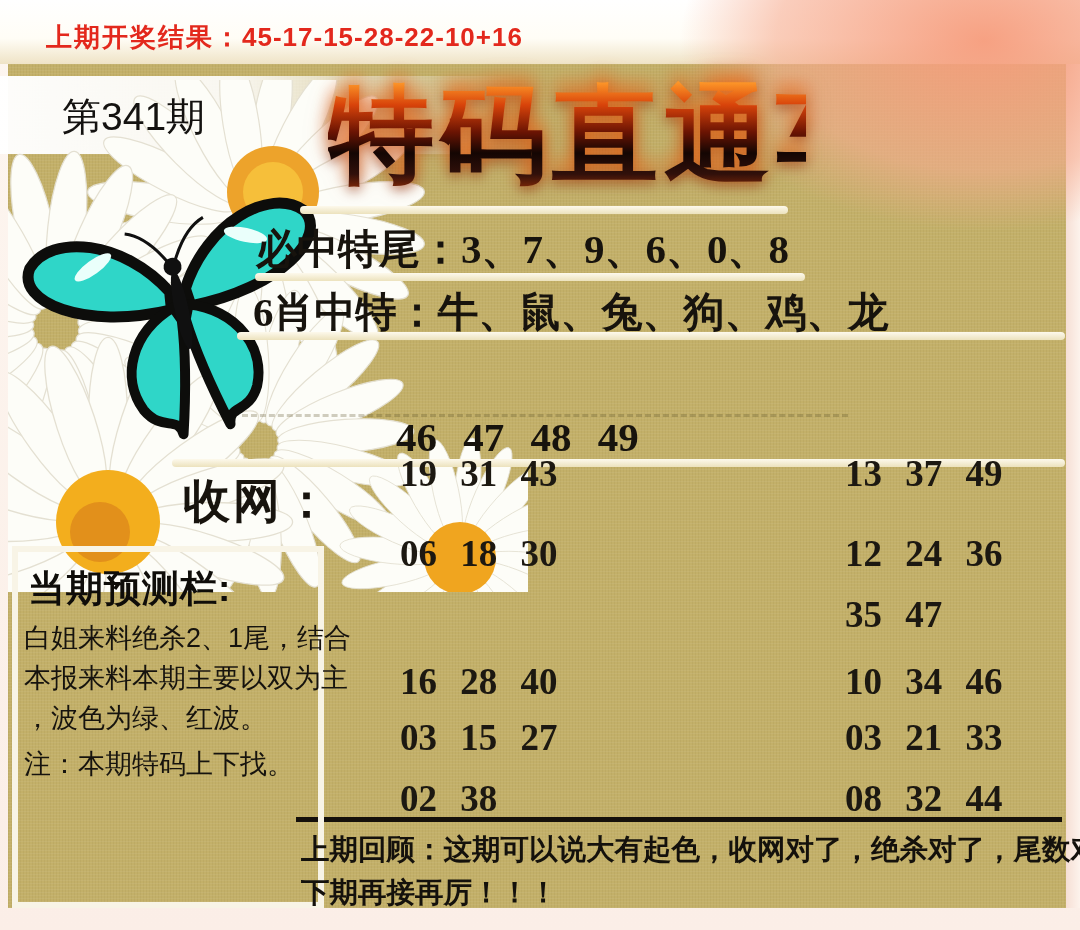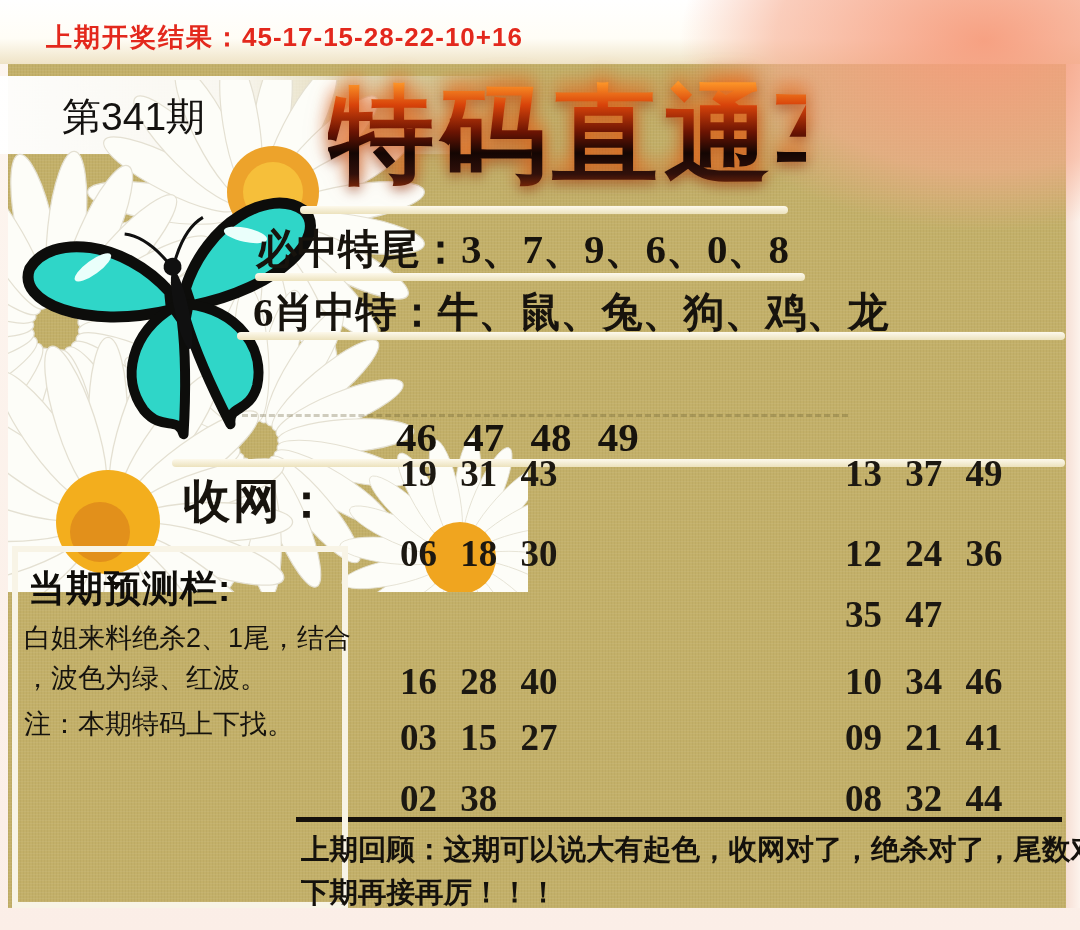--- a/index.html
+++ b/index.html
@@ -67,21 +67,21 @@
 
   
   .net-label{position:absolute;left:183px;top:470px;font-size:47px;font-weight:bold;
     color:#17130d;letter-spacing:3px;z-index:7;}
   .netrow{position:absolute;font-family:"Liberation Serif","DejaVu Serif",serif;font-weight:600;
     font-size:37px;color:#1c1811;word-spacing:14px;white-space:nowrap;z-index:7;}
   .col-l{left:400px;} .col-r{left:845px;}
   .r0{top:452px;} .r1{top:532px;} .r2{top:593px;} .r3{top:660px;text-align:center;} .r4{top:716px;} .r5{top:777px;}
 
   
-  .pred-box{position:absolute;left:12px;top:546px;width:336px;height:362px;
+  .pred-box{position:absolute;left:12px;top:546px;width:312px;height:362px;
     border:6px solid #f8f4e6;box-sizing:border-box;z-index:7;}
   .pred-title{font-size:37px;font-weight:bold;color:#0f0d09;letter-spacing:1px;
     margin:12px 0 4px 10px;}
   .pred-line{font-size:27px;color:#16130e;line-height:40px;margin-left:6px;white-space:nowrap;}
   .pred-line.note{margin-top:6px;}
 
   
   .review{position:absolute;left:301px;top:828px;width:764px;font-size:28.5px;
     color:#14110c;line-height:43px;z-index:7;font-weight:bold;white-space:nowrap;}
 
@@ -181,26 +181,27 @@
   <div class="netrow col-l r0">19 31 43</div>
   <div class="netrow col-l r1">06 18 30</div>
   <div class="netrow col-l r2"></div>
   <div class="netrow col-l r3">16 28 40</div>
   <div class="netrow col-l r4">03 15 27</div>
   <div class="netrow col-l r5">02 38</div>
   <div class="netrow col-r r0">13 37 49</div>
   <div class="netrow col-r r1">12 24 36</div>
   <div class="netrow col-r r2">35 47</div>
   <div class="netrow col-r r3">10 34 46</div>
-  <div class="netrow col-r r4">09 21 41</div>
+  <div class="netrow col-r r4">03 21 33</div>
   <div class="netrow col-r r5">08 32 44</div>
 
   <div class="pred-box">
     <div class="pred-title">当期预测栏:</div>
     <div class="pred-line">白姐来料绝杀2、1尾，结合</div>
+    <div class="pred-line">本报来料本期主要以双为主</div>
     <div class="pred-line">，波色为绿、红波。</div>
     <div class="pred-line note">注：本期特码上下找。</div>
   </div>
 
   <div class="review">
     <div>上期回顾：这期可以说大有起色，收网对了，绝杀对了，尾数对了，</div>
     <div>下期再接再厉！！！</div>
   </div>
 
 </div>

